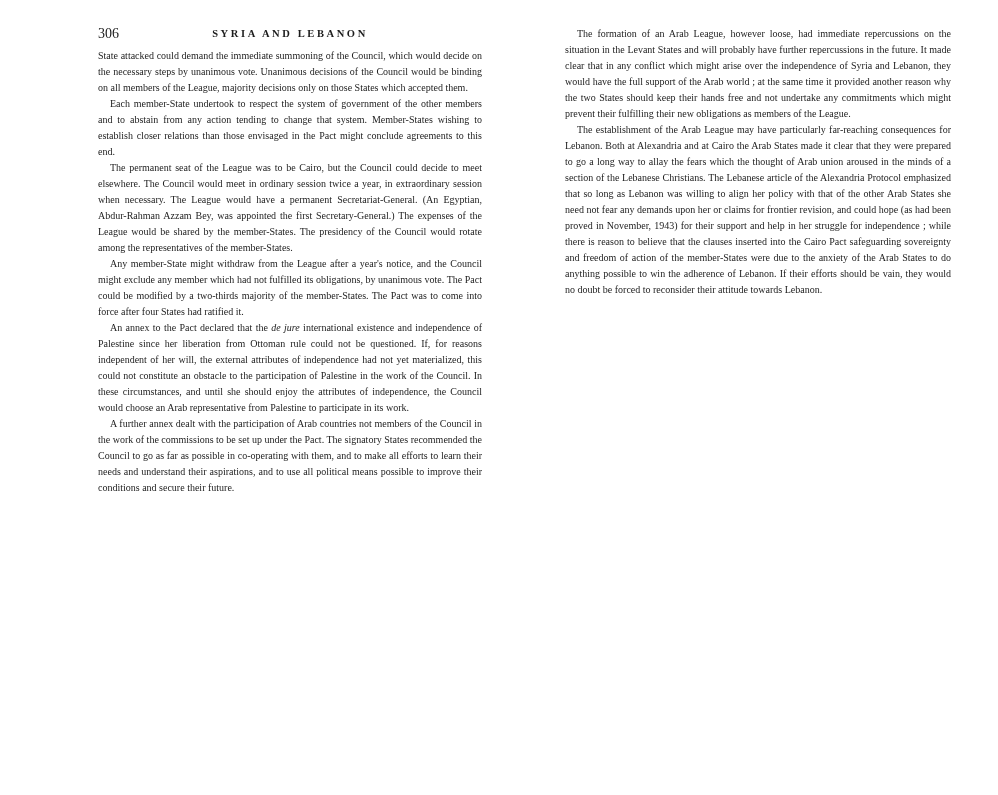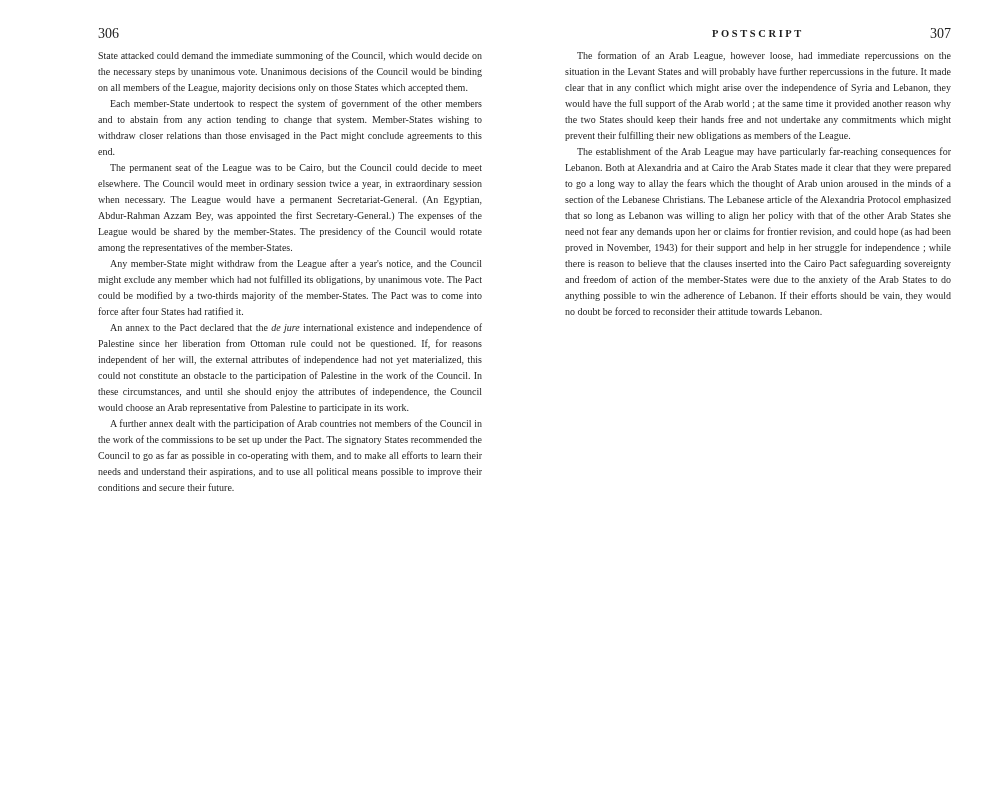--- a/index.html
+++ b/index.html
@@ -18,33 +18,30 @@
     .body-text p { margin: 0; text-indent: 12px; }
     .body-text p.cont { text-indent: 0; }
     .body-text em { }
   </style>
 </head>
 <body>
 
 <div class="page left">
   <div class="running-head">
     <span class="folio">306</span>
+    <span class="title">SYRIA AND LEBANON</span>
   </div>
   <div class="body-text">
     <p class="cont">State attacked could demand the immediate summoning of the Council, which would decide on the necessary steps by unanimous vote. Unanimous decisions of the Council would be binding on all members of the League, majority decisions only on those States which accepted them.</p>
-    <p>Each member-State undertook to respect the system of government of the other members and to abstain from any action tending to change that system. Member-States wishing to withdraw closer relations than those envisaged in the Pact might conclude agreements to this end.</p>
+    <p>Each member-State undertook to respect the system of government of the other members and to abstain from any action tending to change that system. Member-States wishing to establish closer relations than those envisaged in the Pact might conclude agreements to this end.</p>
     <p>The permanent seat of the League was to be Cairo, but the Council could decide to meet elsewhere. The Council would meet in ordinary session twice a year, in extraordinary session when necessary. The League would have a permanent Secretariat-General. (An Egyptian, Abdur-Rahman Azzam Bey, was appointed the first Secretary-General.) The expenses of the League would be shared by the member-States. The presidency of the Council would rotate among the representatives of the member-States.</p>
     <p>Any member-State might withdraw from the League after a year's notice, and the Council might exclude any member which had not fulfilled its obligations, by unanimous vote. The Pact could be modified by a two-thirds majority of the member-States. The Pact was to come into force after four States had ratified it.</p>
     <p><span>An annex to the Pact declared that the </span><em>de jure</em><span> international existence and independence of Palestine since her liberation from Ottoman rule could not be questioned. If, for reasons independent of her will, the external attributes of independence had not yet materialized, this could not constitute an obstacle to the participation of Palestine in the work of the Council. In these circumstances, and until she should enjoy the attributes of independence, the Council would choose an Arab representative from Palestine to participate in its work.</span></p>
     <p>A further annex dealt with the participation of Arab countries not members of the Council in the work of the commissions to be set up under the Pact. The signatory States recommended the Council to go as far as possible in co-operating with them, and to make all efforts to learn their needs and understand their aspirations, and to use all political means possible to improve their conditions and secure their future.</p>
   </div>
 </div>
 
 <div class="page right">
-  <div class="running-head">
-    <span class="title">POSTSCRIPT</span>
-    <span class="folio">307</span>
-  </div>
   <div class="body-text">
     <p>The formation of an Arab League, however loose, had immediate repercussions on the situation in the Levant States and will probably have further repercussions in the future. It made clear that in any conflict which might arise over the independence of Syria and Lebanon, they would have the full support of the Arab world ; at the same time it provided another reason why the two States should keep their hands free and not undertake any commitments which might prevent their fulfilling their new obligations as members of the League.</p>
     <p>The establishment of the Arab League may have particularly far-reaching consequences for Lebanon. Both at Alexandria and at Cairo the Arab States made it clear that they were prepared to go a long way to allay the fears which the thought of Arab union aroused in the minds of a section of the Lebanese Christians. The Lebanese article of the Alexandria Protocol emphasized that so long as Lebanon was willing to align her policy with that of the other Arab States she need not fear any demands upon her or claims for frontier revision, and could hope (as had been proved in November, 1943) for their support and help in her struggle for independence ; while there is reason to believe that the clauses inserted into the Cairo Pact safeguarding sovereignty and freedom of action of the member-States were due to the anxiety of the Arab States to do anything possible to win the adherence of Lebanon. If their efforts should be vain, they would no doubt be forced to reconsider their attitude towards Lebanon.</p>
   </div>
 </div>
 
 </body></html>

